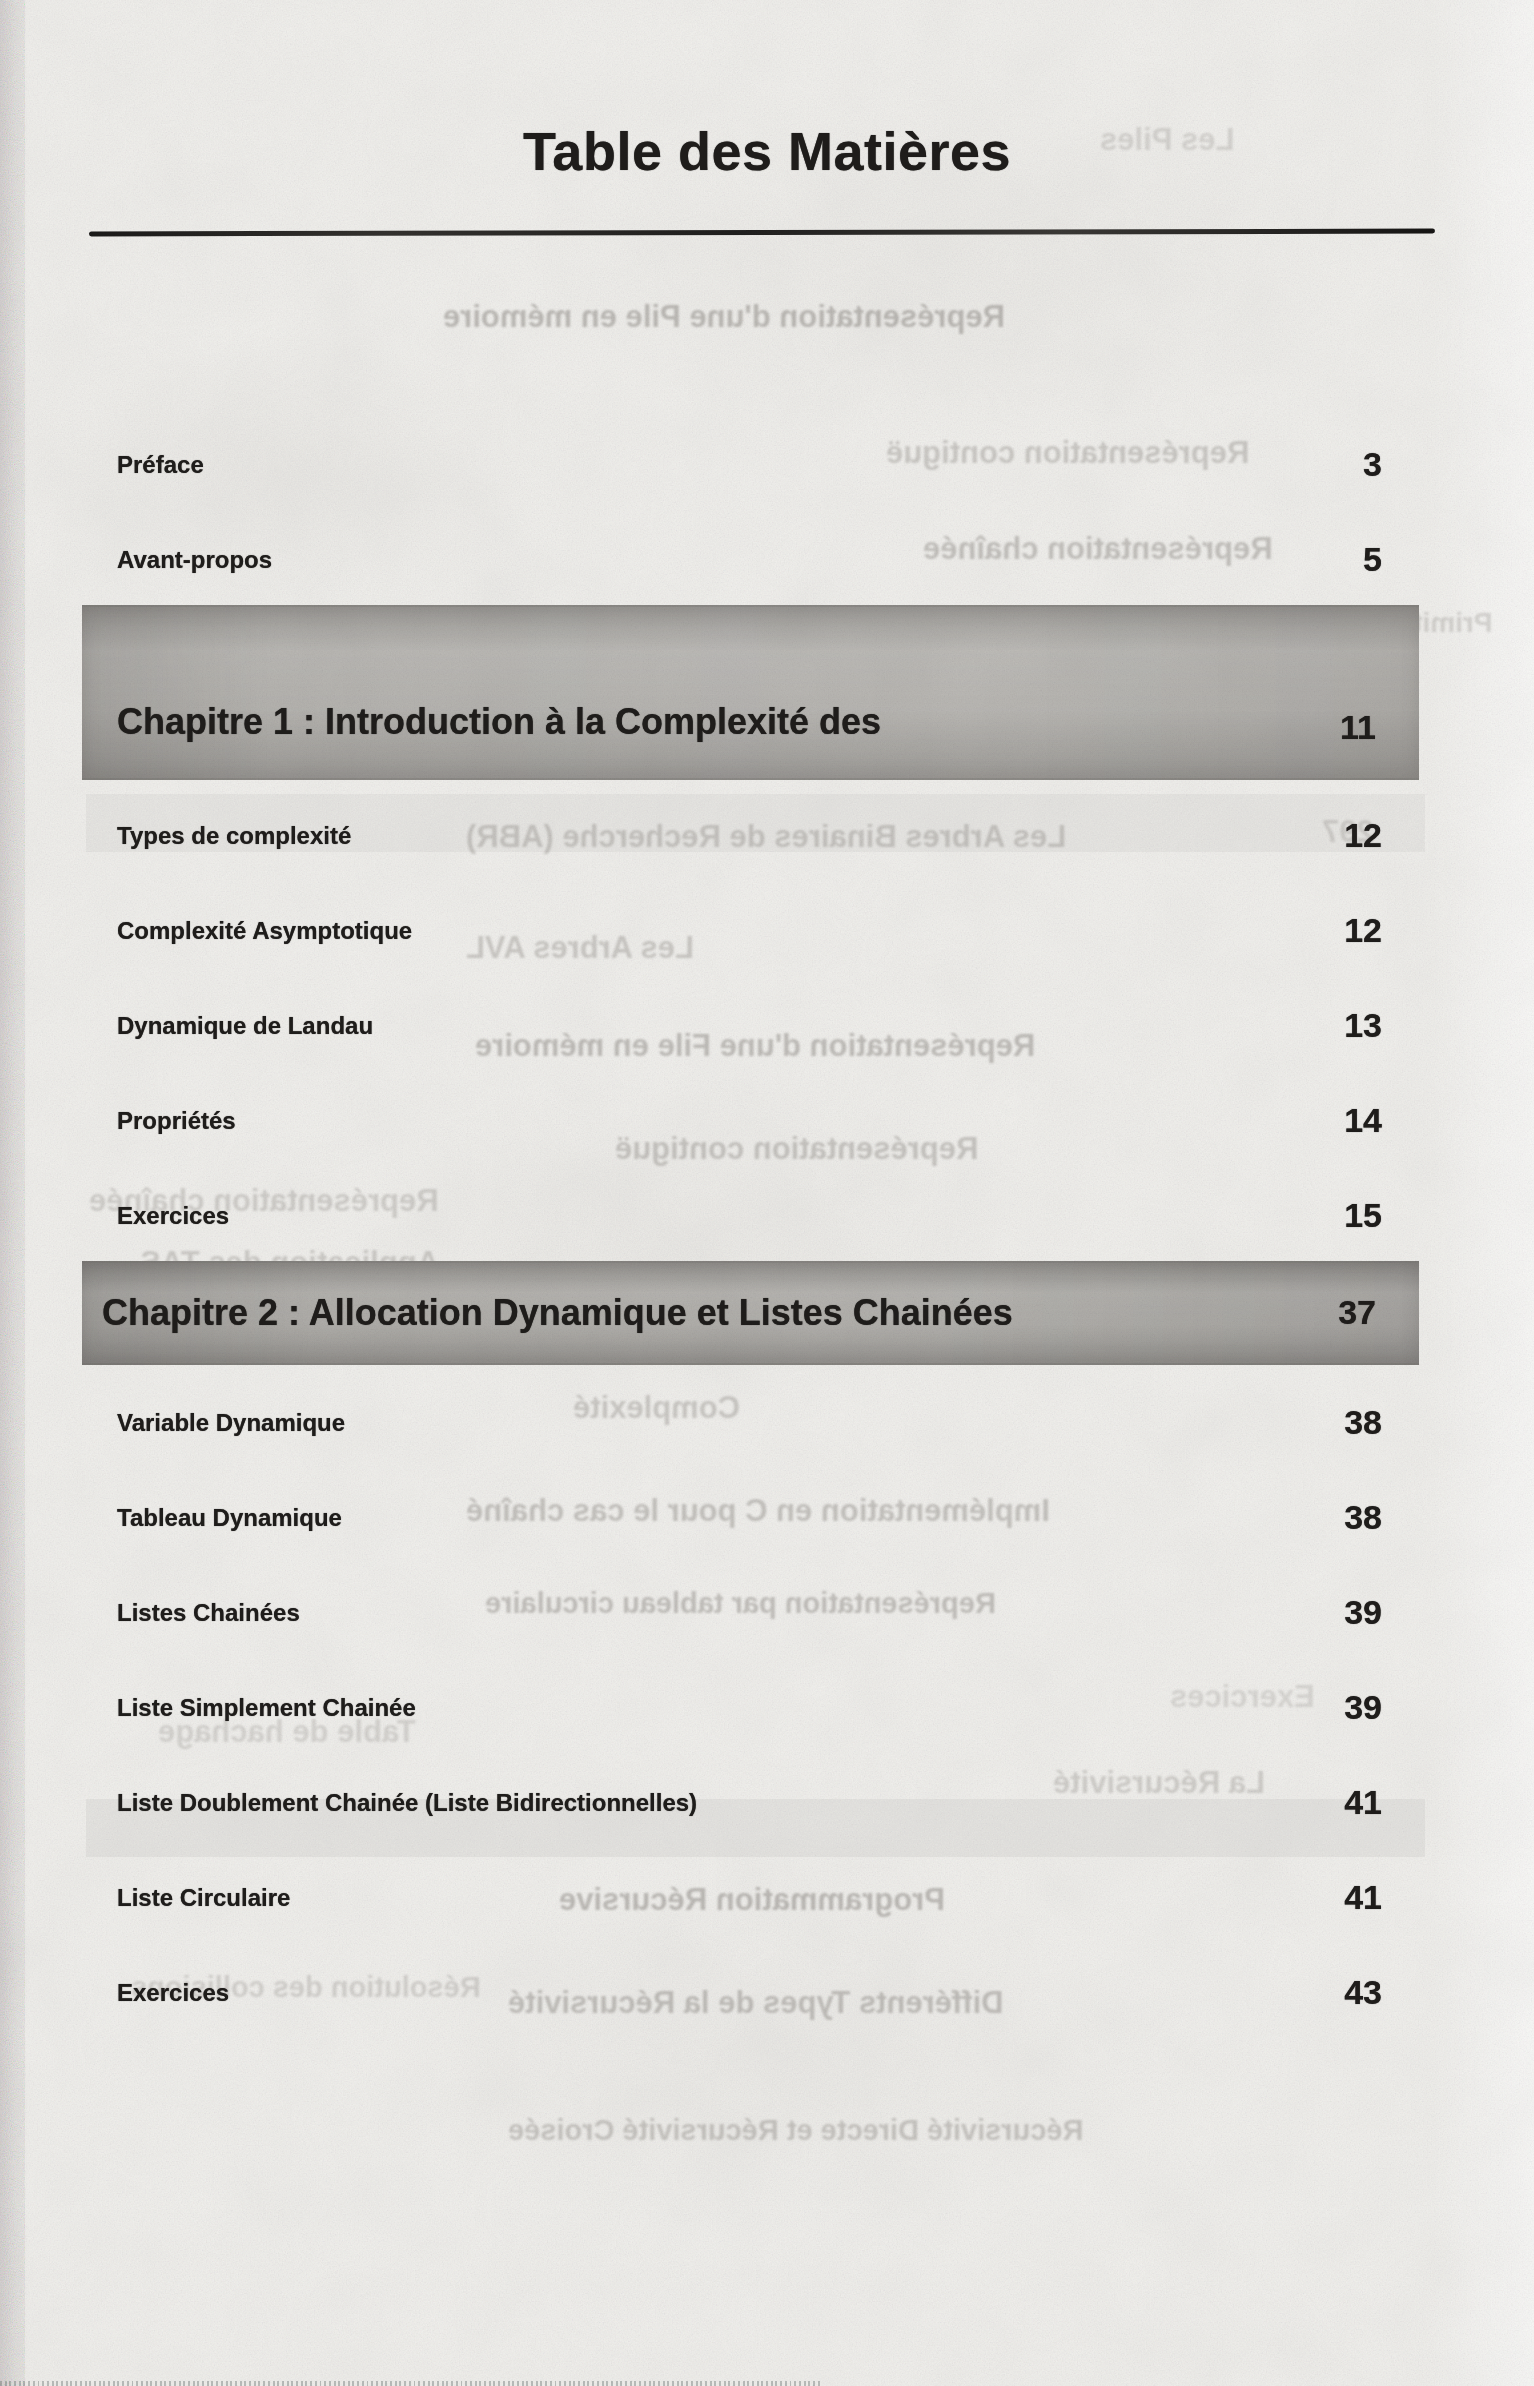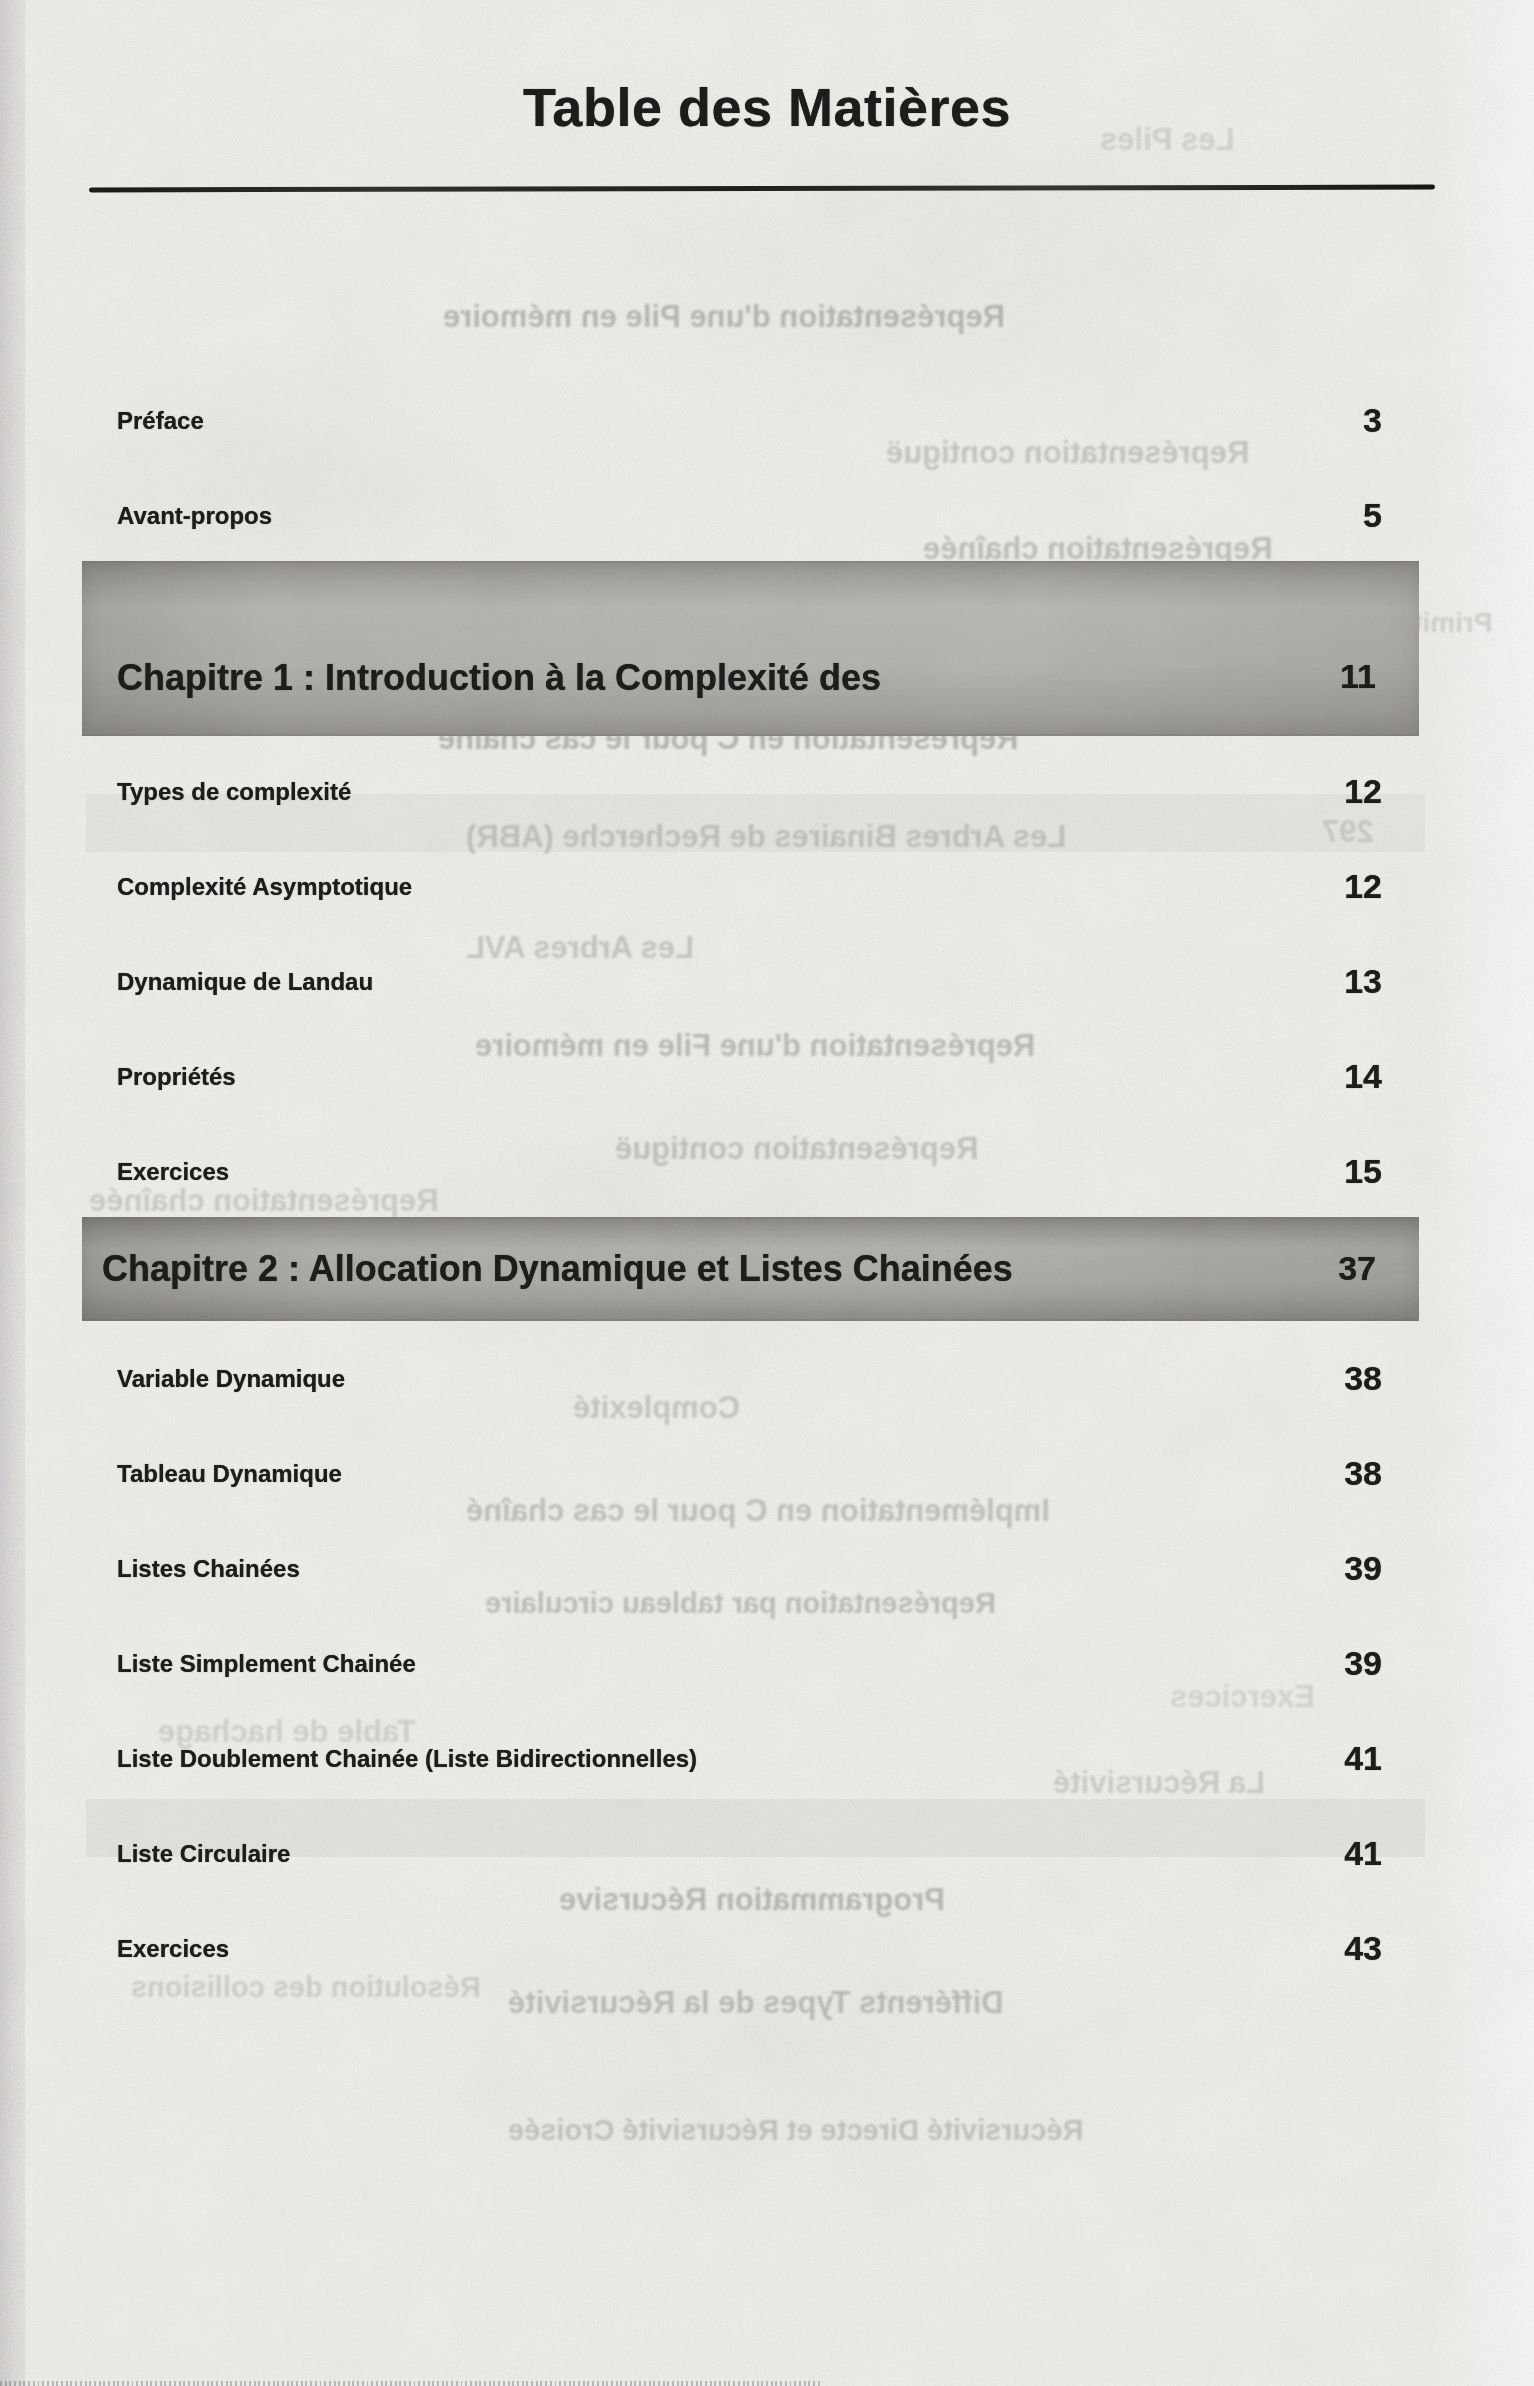--- a/index.html
+++ b/index.html
@@ -44,21 +44,21 @@
     position:absolute;left:0;bottom:0;width:820px;height:6.5px;
     background:repeating-linear-gradient(90deg, rgba(70,82,82,.42) 0 1.9px, rgba(70,82,82,0) 1.9px 4.7px);
     opacity:.75;
   }
   
   .band{position:absolute;left:86px;width:1339px;pointer-events:none;}
   .band1{top:794px;height:58px;background:rgba(148,145,140,.09);}
   .band2{top:1799px;height:58px;background:rgba(148,145,140,.11);}
   
   .title{
-    margin:76px 93px 0;
+    margin:120px 93px 0;
     text-align:center;
     font-size:54px;line-height:62px;letter-spacing:0.5px;
     text-shadow:0 0 0.9px rgba(25,23,21,.85);
   }
   .rule{
     margin:48px 99px 0 89px;
     height:4.7px;border-radius:2.8px;
     background:linear-gradient(90deg,#1b1a19,#34322f 22%,#201f1e 48%,#3b3936 72%,#161514);
     transform:rotate(-0.12deg);
   }
@@ -88,21 +88,21 @@
   .chapter .pagenum{position:static;margin-left:auto;font-size:34px;line-height:41px;flex:0 0 auto;}
   .chapter.v1{
     height:175px;align-items:flex-end;
     padding-top:23px;padding-bottom:26px;
     background-color:var(--bar1);
     background-image:
       linear-gradient(180deg, rgba(40,38,36,.16), rgba(255,255,255,.08) 26%, rgba(255,255,255,.02) 60%, rgba(40,38,36,.15) 96%),
       linear-gradient(90deg, rgba(60,58,56,.14), rgba(255,255,255,0) 14%, rgba(255,255,255,.05) 70%, rgba(60,58,56,.08));
     margin-bottom:35px;
   }
-  .chapter.v1 .pagenum{margin-bottom:11px;}
+  .chapter.v1 .pagenum{margin-bottom:4px;}
   .chapter.v2{
     background-color:var(--bar2);
     background-image:
       linear-gradient(180deg, rgba(40,38,36,.18), rgba(255,255,255,.07) 30%, rgba(255,255,255,.02) 62%, rgba(40,38,36,.16) 96%),
       linear-gradient(90deg, rgba(60,58,56,.16), rgba(255,255,255,0) 18%, rgba(255,255,255,.04) 64%, rgba(60,58,56,.10));
     margin-bottom:37px;
     padding-left:20px;
   }
   .chapter.v3{
     background-color:var(--bar3);

